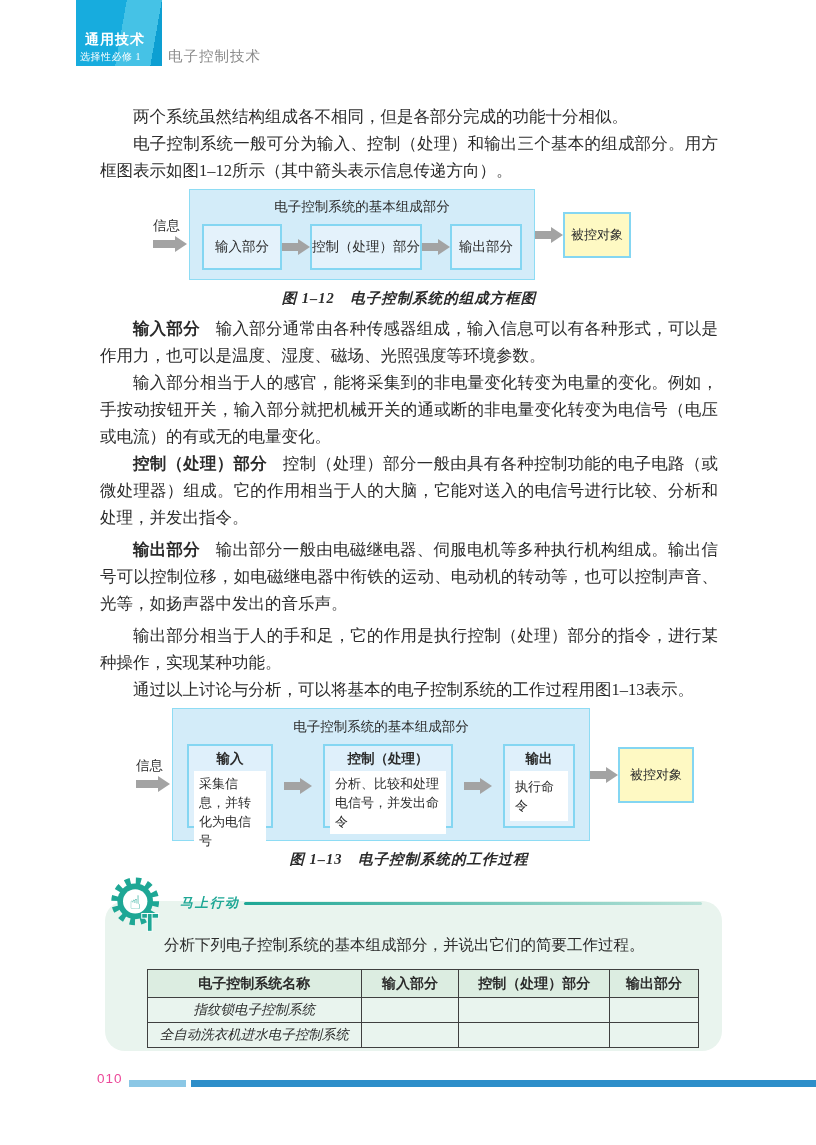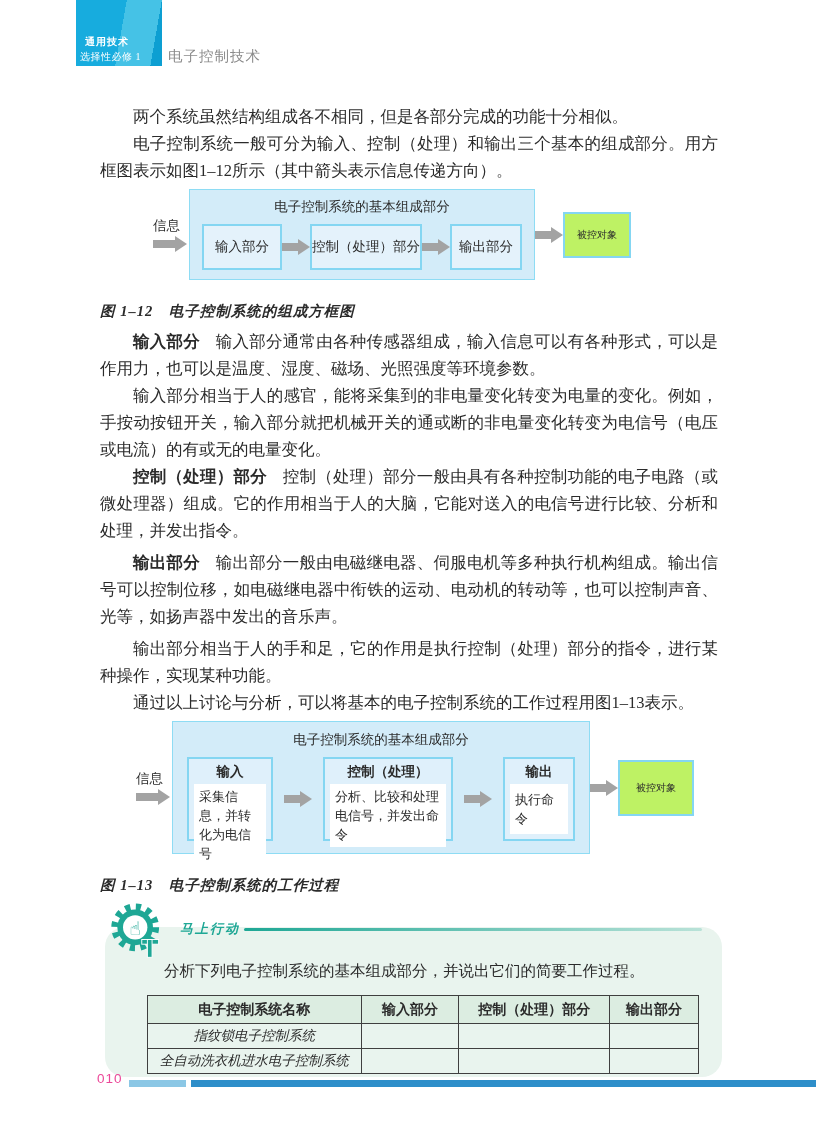--- a/index.html
+++ b/index.html
@@ -22,21 +22,21 @@
   }
   *{box-sizing:border-box;margin:0;padding:0;}
   html,body{background:#ffffff;}
   .page{position:relative;width:816px;height:1145px;background:#fff;overflow:hidden;
         font-family:"Liberation Serif","DejaVu Serif",serif;color:var(--ink);}
 
   
   .brand{position:absolute;left:76px;top:0;width:86px;height:66px;
          background:linear-gradient(100deg,var(--header-blue) 0 52%,var(--header-blue2) 52% 88%,var(--header-blue3) 88% 100%);}
   .brand .t1{position:absolute;left:9px;bottom:17px;color:#fff;font-family:"Liberation Sans",sans-serif;
-             font-weight:bold;font-size:10px;letter-spacing:1px;}
+             font-weight:bold;font-size:14px;letter-spacing:1px;}
   .brand .t2{position:absolute;left:4px;bottom:2px;color:#fff;font-family:Liberation Serif, serif;
              font-size:10px;letter-spacing:.5px;}
   .chapter{position:absolute;left:168px;top:47px;font-family:"Liberation Sans",sans-serif;
            font-size:14.5px;color:var(--gray-text);letter-spacing:1px;}
 
   
   .content{position:absolute;left:100px;top:103px;width:618px;}
   .content p.bp{font-size:16.5px;line-height:27px;text-align:justify;text-indent:2em;}
   .lead{font-family:"Liberation Sans",sans-serif;font-weight:bold;}
   .lead:not(:empty){margin-right:.95em;}
@@ -54,35 +54,35 @@
   .harrow.short{width:28px;}
   .fig-container{background:var(--diag-fill);border:1.5px solid var(--diag-border);flex:none;}
   .fc1{width:346px;padding:6px 12px 9px;margin-left:2px;}
   .fc2{width:418px;padding:7px 14px 12px;margin-left:2px;}
   .fig-title{font-family:Liberation Serif, serif;font-size:13.5px;text-align:center;margin:2px 0 8px;}
   .boxes-row{display:flex;align-items:center;justify-content:space-between;}
   .fbox{background:var(--box-fill);border:2px solid var(--box-border);height:46px;flex:none;
         display:flex;align-items:center;justify-content:center;
         font-family:"Liberation Sans",sans-serif;font-size:13.5px;}
   .fb1{width:80px;}.fb2{width:112px;}.fb3{width:72px;}
-  .target{background:#bef264;border:2px solid var(--box-border);flex:none;
+  .target{background:#fef9c3;border:2px solid var(--box-border);flex:none;
           display:flex;align-items:center;justify-content:center;
-          font-family:Liberation Sans, sans-serif;font-size:10px;}
+          font-family:Liberation Sans, sans-serif;font-size:13px;}
   .tg1{width:68px;height:46px;}
   .tg2{width:76px;height:56px;}
   .cbox{background:#dff0fb;border:2px solid var(--box-border);flex:none;display:flex;flex-direction:column;height:84px;}
   .cb1{width:86px;}.cb2{width:130px;}.cb3{width:72px;}
   .cbox-title{font-family:"Liberation Sans",sans-serif;font-weight:bold;font-size:13.5px;
               text-align:center;padding:4px 0 3px;}
   .cbox-desc{background:#fff;margin:0 5px 5px;padding:3px 5px;flex:1;
              font-family:"Liberation Sans",sans-serif;font-size:13px;line-height:19px;
              display:flex;align-items:center;}
   .cb3 .cbox-desc{justify-content:center;}
-  .fig-caption{font-style:italic;font-weight:bold;font-size:14.5px;
-               margin-top:22px;letter-spacing:1px;}
+  .fig-caption{text-align:center;font-style:italic;font-weight:bold;font-size:14.5px;
+               margin-top:9px;letter-spacing:1px;}
 
   
   .activity{position:relative;margin-top:8px;}
   .activity-head{position:relative;z-index:2;display:flex;align-items:center;height:58px;}
   .gear-wrap{flex:none;width:60px;height:60px;margin-left:8px;}
   .activity-title{font-family:"Liberation Sans",sans-serif;font-weight:bold;font-style:italic;
                   font-size:13px;color:var(--teal);letter-spacing:2px;margin-left:12px;margin-top:-6px;}
   .activity-rule{flex:1;height:3px;margin:-6px 16px 0 4px;border-radius:2px;
                  background:linear-gradient(to right,var(--teal),#b9e2d8);}
   .activity-panel{background:var(--activity-bg);border-radius:20px;margin:-34px 0 0 5px;

